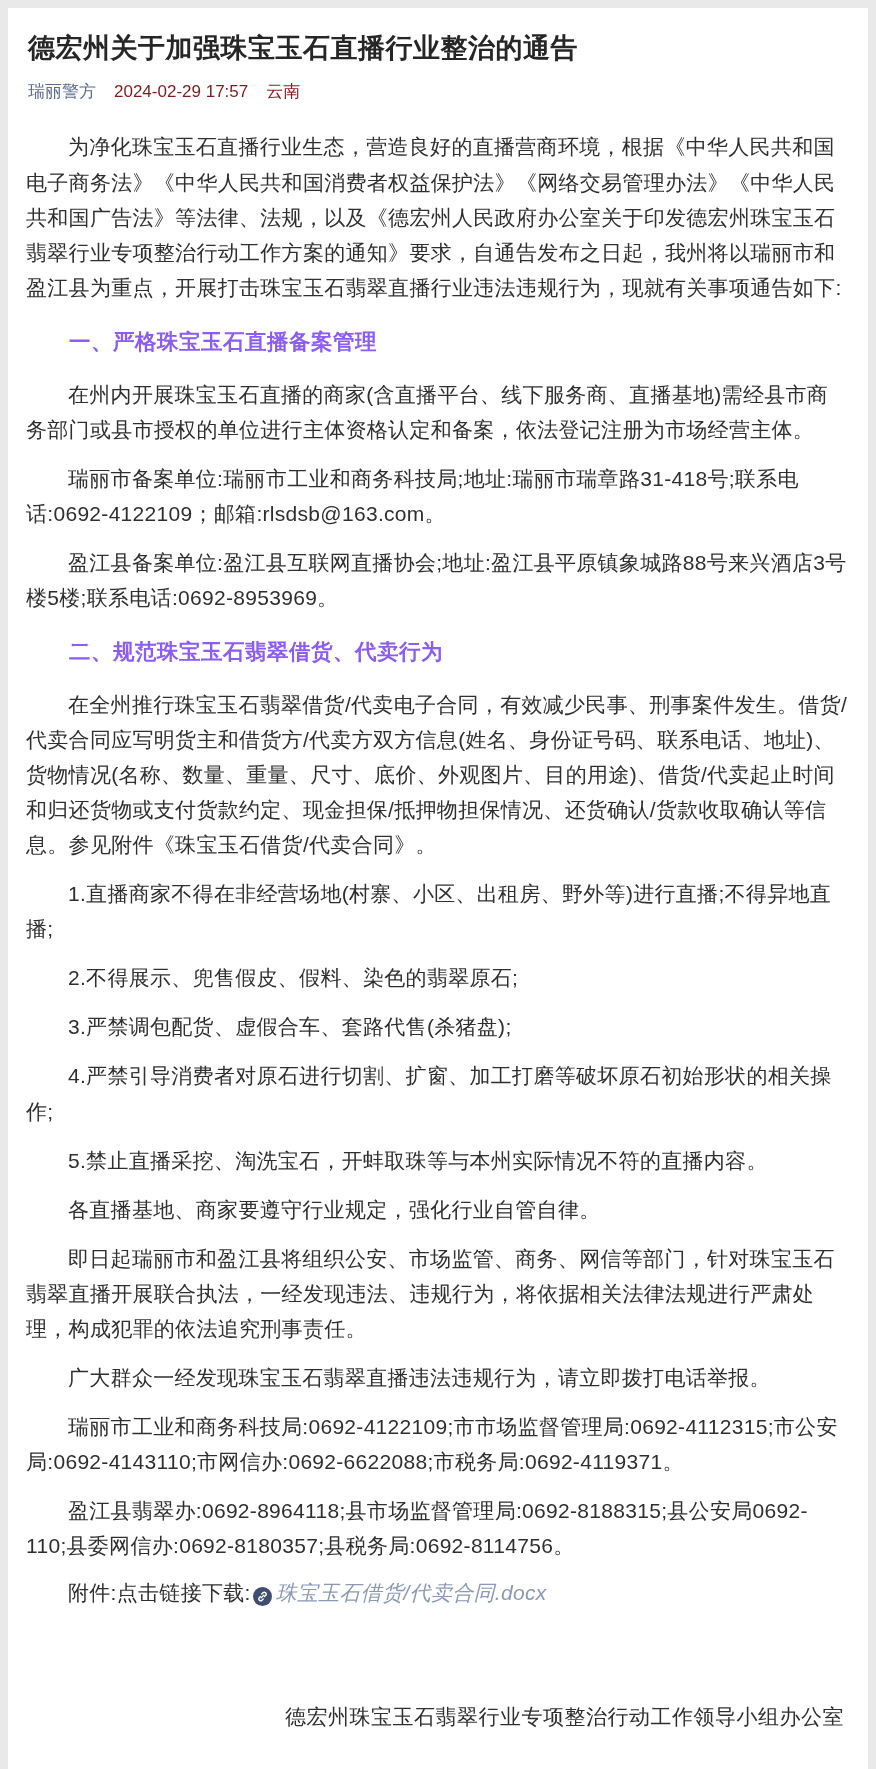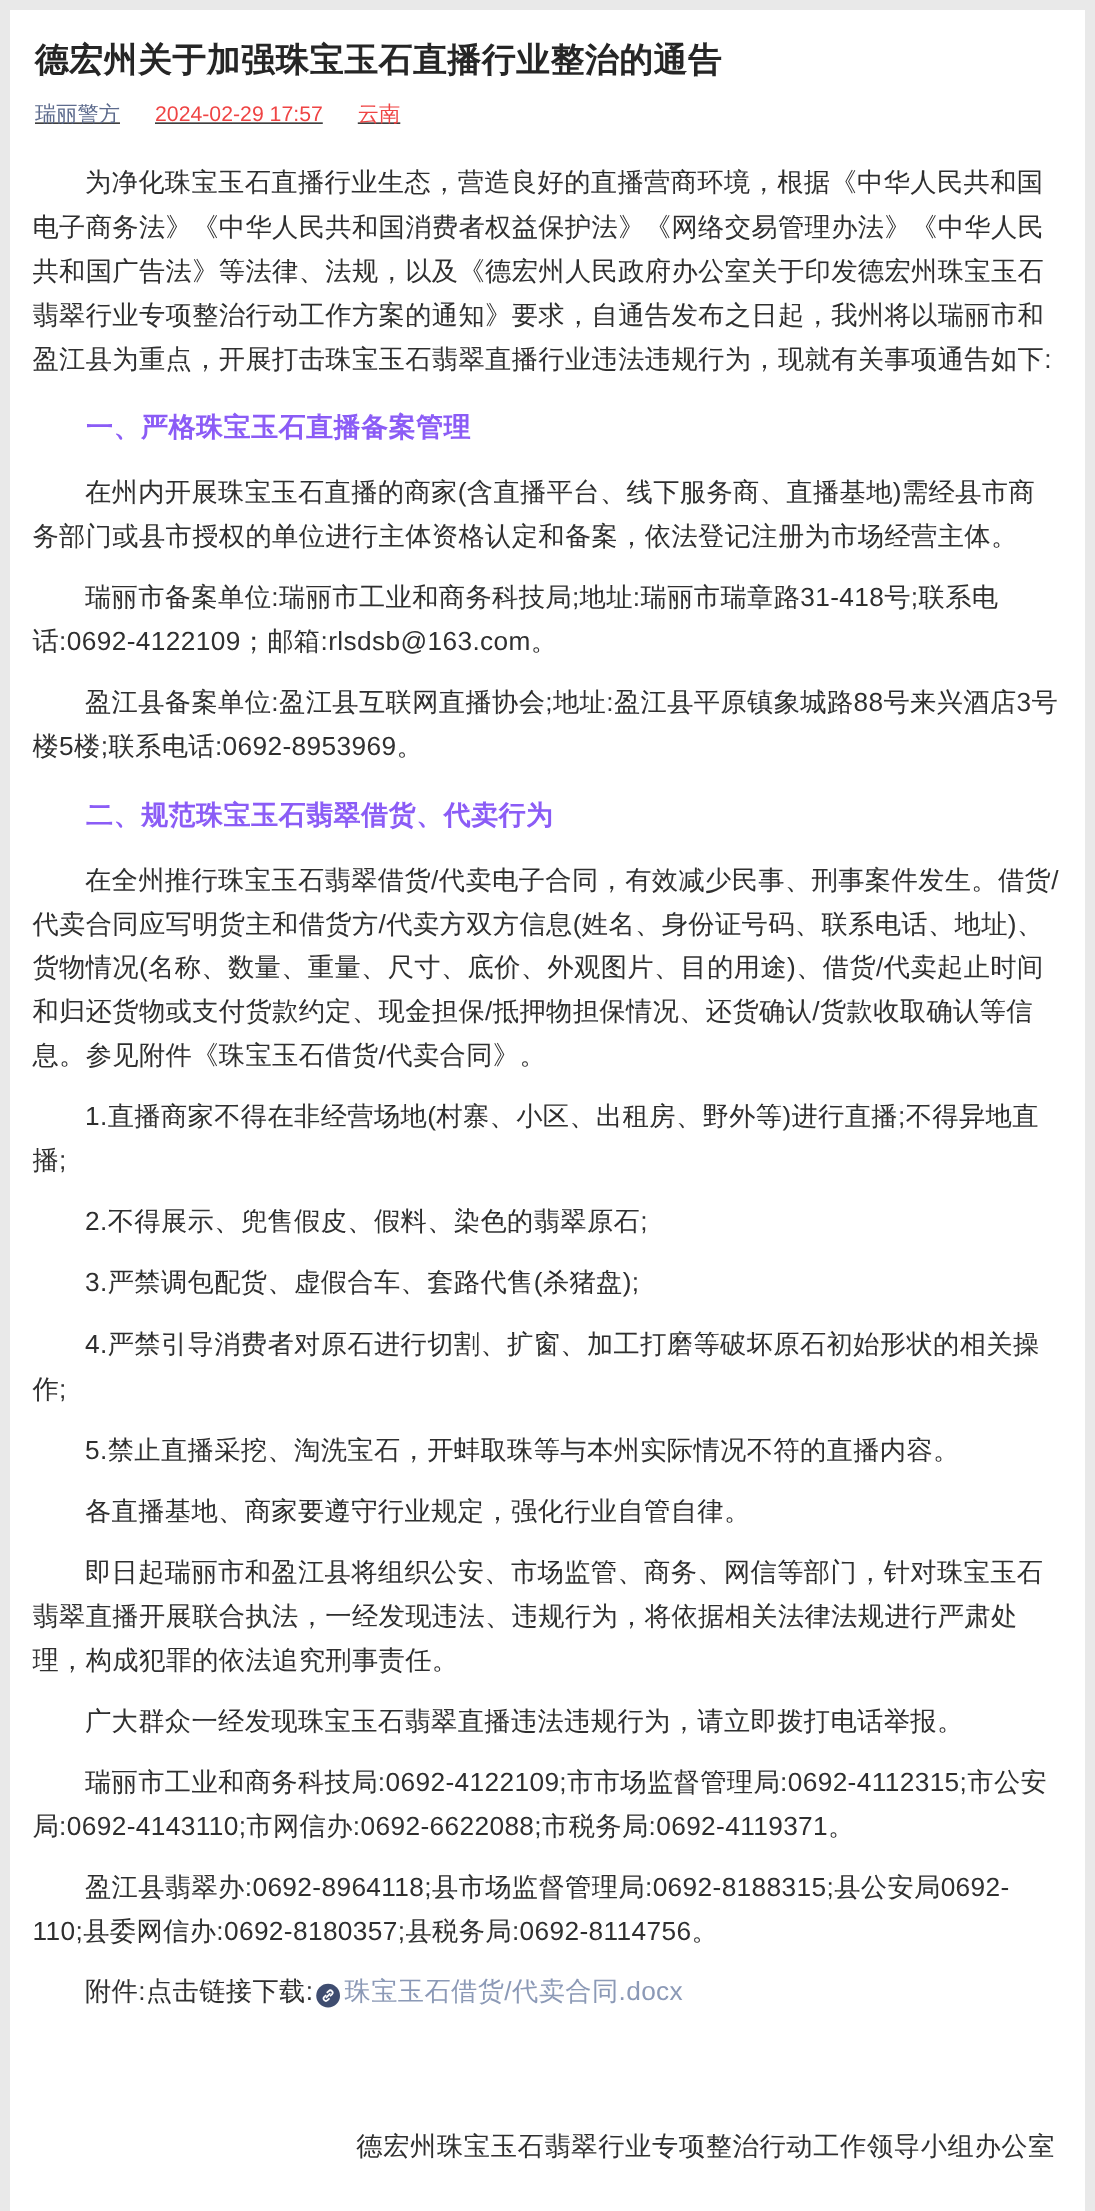--- a/index.html
+++ b/index.html
@@ -23,27 +23,26 @@
     font-size: 27px;
     font-weight: 600;
     color: #262626;
     letter-spacing: 0.5px;
     line-height: 1.35;
     margin: 4px 0 14px 2px;
   }
   .byline {
     display: flex;
     align-items: baseline;
-    gap: 28px;
+    gap: 18px;
     margin: 0 0 26px 2px;
     font-size: 17px;
-    text-decoration: underline;
   }
   .byline .author { color: #5d6b8d; }
-  .byline .meta   { color: #ef4444; }
+  .byline .meta   { color: #7f1d1d; }
   .article { color: #2f2f2f; font-size: 21px; line-height: 1.67; }
   .article p.para {
     text-indent: 2em;
     margin: 14px 0;
     letter-spacing: 0.3px;
   }
   .article h2.section-heading {
     font-size: 21.5px;
     font-weight: bold;
     color: #8b5cf6;
@@ -55,20 +54,21 @@
     text-indent: 2em;
     margin: 16px 0;
     font-size: 21px;
     color: #2f2f2f;
     letter-spacing: 0.3px;
   }
   .attachment-link {
     color: #8b99b6;
     text-decoration: none;
     cursor: pointer;
+    font-style: italic;
   }
   .link-badge {
     display: inline-flex;
     align-items: center;
     justify-content: center;
     width: 19px; height: 19px;
     border-radius: 50%;
     background: #3f4d70;
     vertical-align: -2px;
     margin: 0 4px 0 2px;

